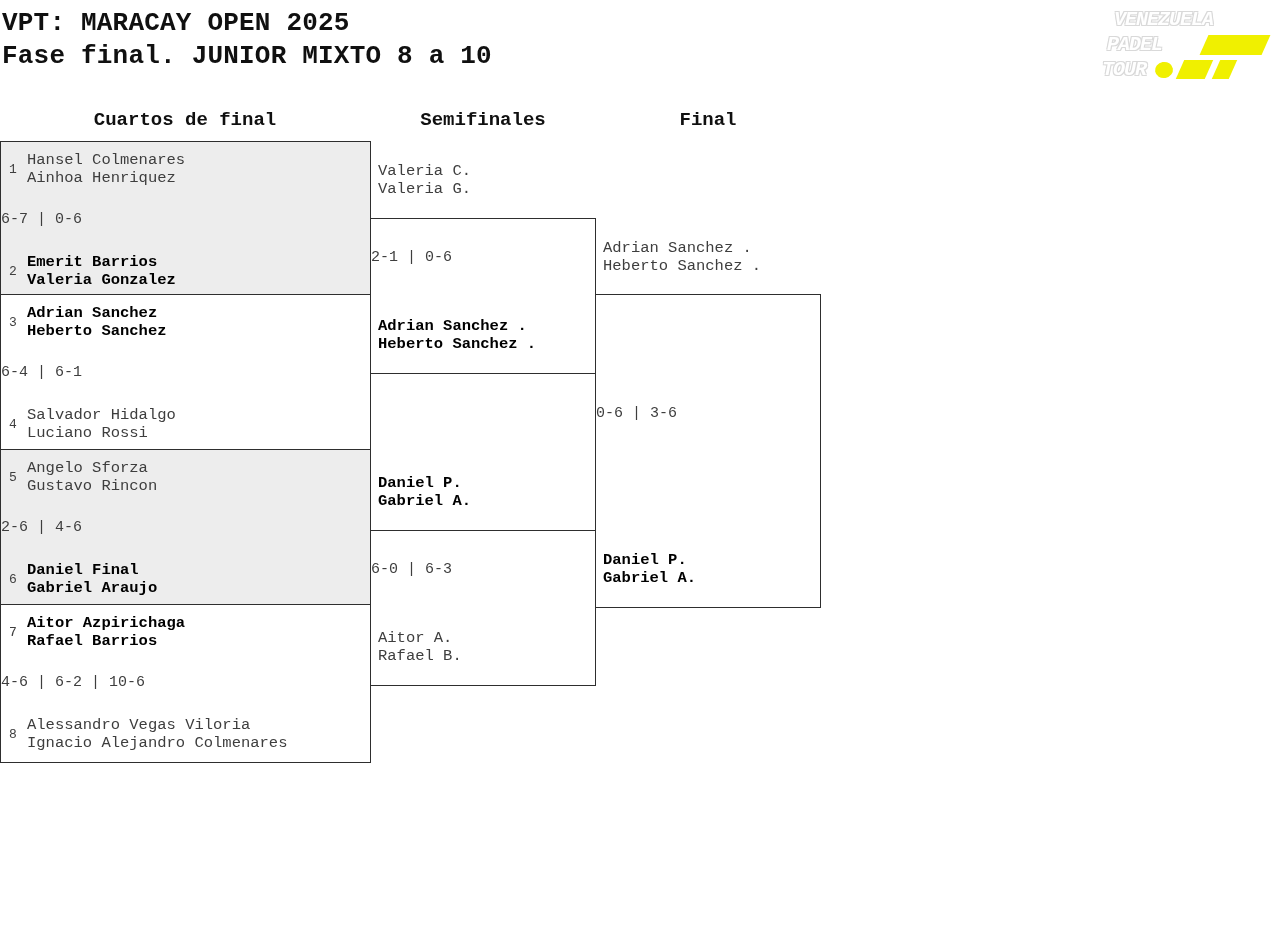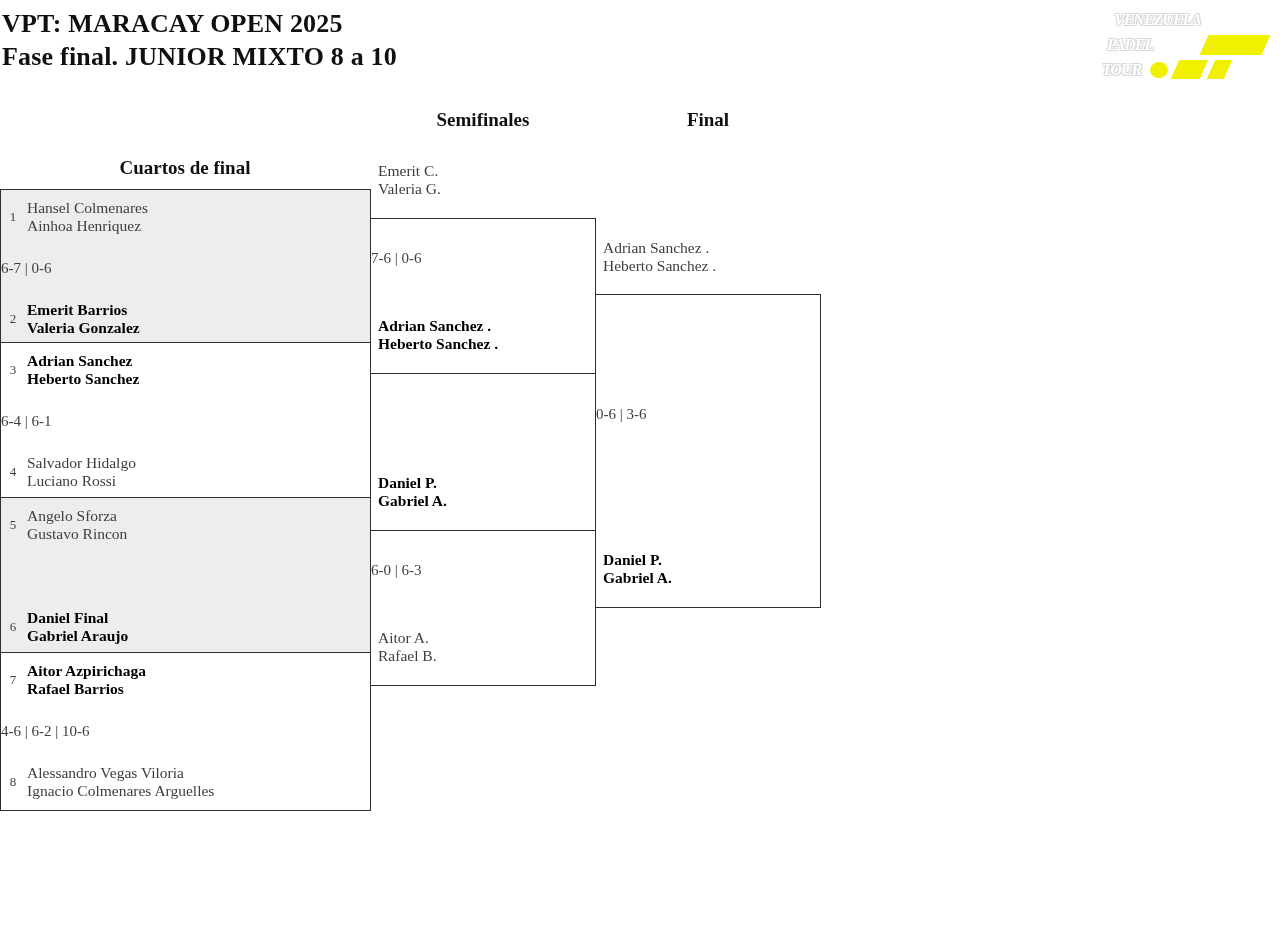--- a/index.html
+++ b/index.html
@@ -1,51 +1,51 @@
 <!DOCTYPE html>
 <html><head>
 <meta charset="utf-8">
 <style>
   * { margin:0; padding:0; box-sizing:border-box; }
   html, body { background:#fff; }
   .page {
     position:relative; width:1280px; height:949px; background:#ffffff;
-    font-family:Liberation Serif, serif; overflow:hidden;
+    font-family:Liberation Mono, monospace; overflow:hidden;
   }
 
   
   .title-block { position:absolute; left:2px; top:7px; color:#101010; }
   .title-line { font-size:26px; line-height:33px; font-weight:700; letter-spacing:0.2px; }
 
   
   .logo { position:absolute; top:7px; right:8px; width:170px; }
   .logo-row { display:flex; align-items:center; height:25px; }
   .logo-row.r1 { margin-left:12px; }
   .logo-row.r2 { margin-left:5px;align-items:center; }
   .logo-row.r3 { gap:7px; }
   .logo-text {
-    font-style:italic; font-weight:700; font-size:16px; letter-spacing:-1px;
+    font-style:italic; font-weight:700; font-size:20px; letter-spacing:-1px;
     color:#ffffff; white-space:nowrap;
     text-shadow:-1px -1px 0 #d9d9d9, 1px -1px 0 #d9d9d9, -1px 1px 0 #d9d9d9, 1px 1px 0 #d9d9d9;
   }
   .bar { background:#f0f000; transform:skewX(-24deg); }
   .bar-big { width:62px; height:20px; margin-left:auto; margin-right:6px; }
   .bar-med { width:29px; height:19px; }
   .bar-sm  { width:17px; height:19px; margin-right:2px; }
   .dot { width:18px; height:16px; border-radius:50%; background:#f0f000; transform:rotate(-10deg); margin-left:2px; }
 
   
   .col-h { position:absolute; top:109px; height:22px; line-height:22px; font-size:19px; font-weight:600; color:#101010; text-align:center; }
   .col-h.qf  { left:0;     width:370px; }
   .col-h.sf  { left:370px; width:226px; }
   .col-h.fin { left:595px; width:226px; }
 
   
   .box { position:absolute; border:1px solid #2e2e2e; }
-  .qf { left:0; width:371px; background:#ffffff;margin-top:48px; }
+  .qf { left:0; width:371px; background:#ffffff; }
   .qf.shaded { background:#ededed; }
   #qf1 { top:141px; height:154px; }
   #qf2 { top:294px; height:156px; }
   #qf3 { top:449px; height:156px; }
   #qf4 { top:604px; height:159px; }
   .sf  { left:370px; width:226px; background:transparent; }
   #sf1 { top:218px; height:156px; }
   #sf2 { top:530px; height:156px; }
   .fin { left:595px; width:226px; background:transparent; }
   #final { top:294px; height:314px; }
@@ -131,47 +131,48 @@
       <div>Luciano Rossi</div>
     </div>
   </div>
 
   <div class="box qf shaded" id="qf3">
     <div class="seed s-top">5</div>
     <div class="team t-top">
       <div>Angelo Sforza</div>
       <div>Gustavo Rincon</div>
     </div>
+    <div class="score">2-6 | 4-6</div>
     <div class="seed s-bot">6</div>
     <div class="team t-bot winner">
       <div>Daniel Final</div>
       <div>Gabriel Araujo</div>
     </div>
   </div>
 
   <div class="box qf" id="qf4">
     <div class="seed s-top">7</div>
     <div class="team t-top winner">
       <div>Aitor Azpirichaga</div>
       <div>Rafael Barrios</div>
     </div>
     <div class="score">4-6 | 6-2 | 10-6</div>
     <div class="seed s-bot">8</div>
     <div class="team t-bot">
       <div>Alessandro Vegas Viloria</div>
-      <div>Ignacio Colmenares Arguelles</div>
+      <div>Ignacio Alejandro Colmenares</div>
     </div>
   </div>
 
   <div class="box sf" id="sf1">
     <div class="team t-top">
-      <div>Emerit C.</div>
+      <div>Valeria C.</div>
       <div>Valeria G.</div>
     </div>
-    <div class="score">7-6 | 0-6</div>
+    <div class="score">2-1 | 0-6</div>
     <div class="team t-bot winner">
       <div>Adrian Sanchez .</div>
       <div>Heberto Sanchez .</div>
     </div>
   </div>
 
   <div class="box sf" id="sf2">
     <div class="team t-top winner">
       <div>Daniel P.</div>
       <div>Gabriel A.</div>

